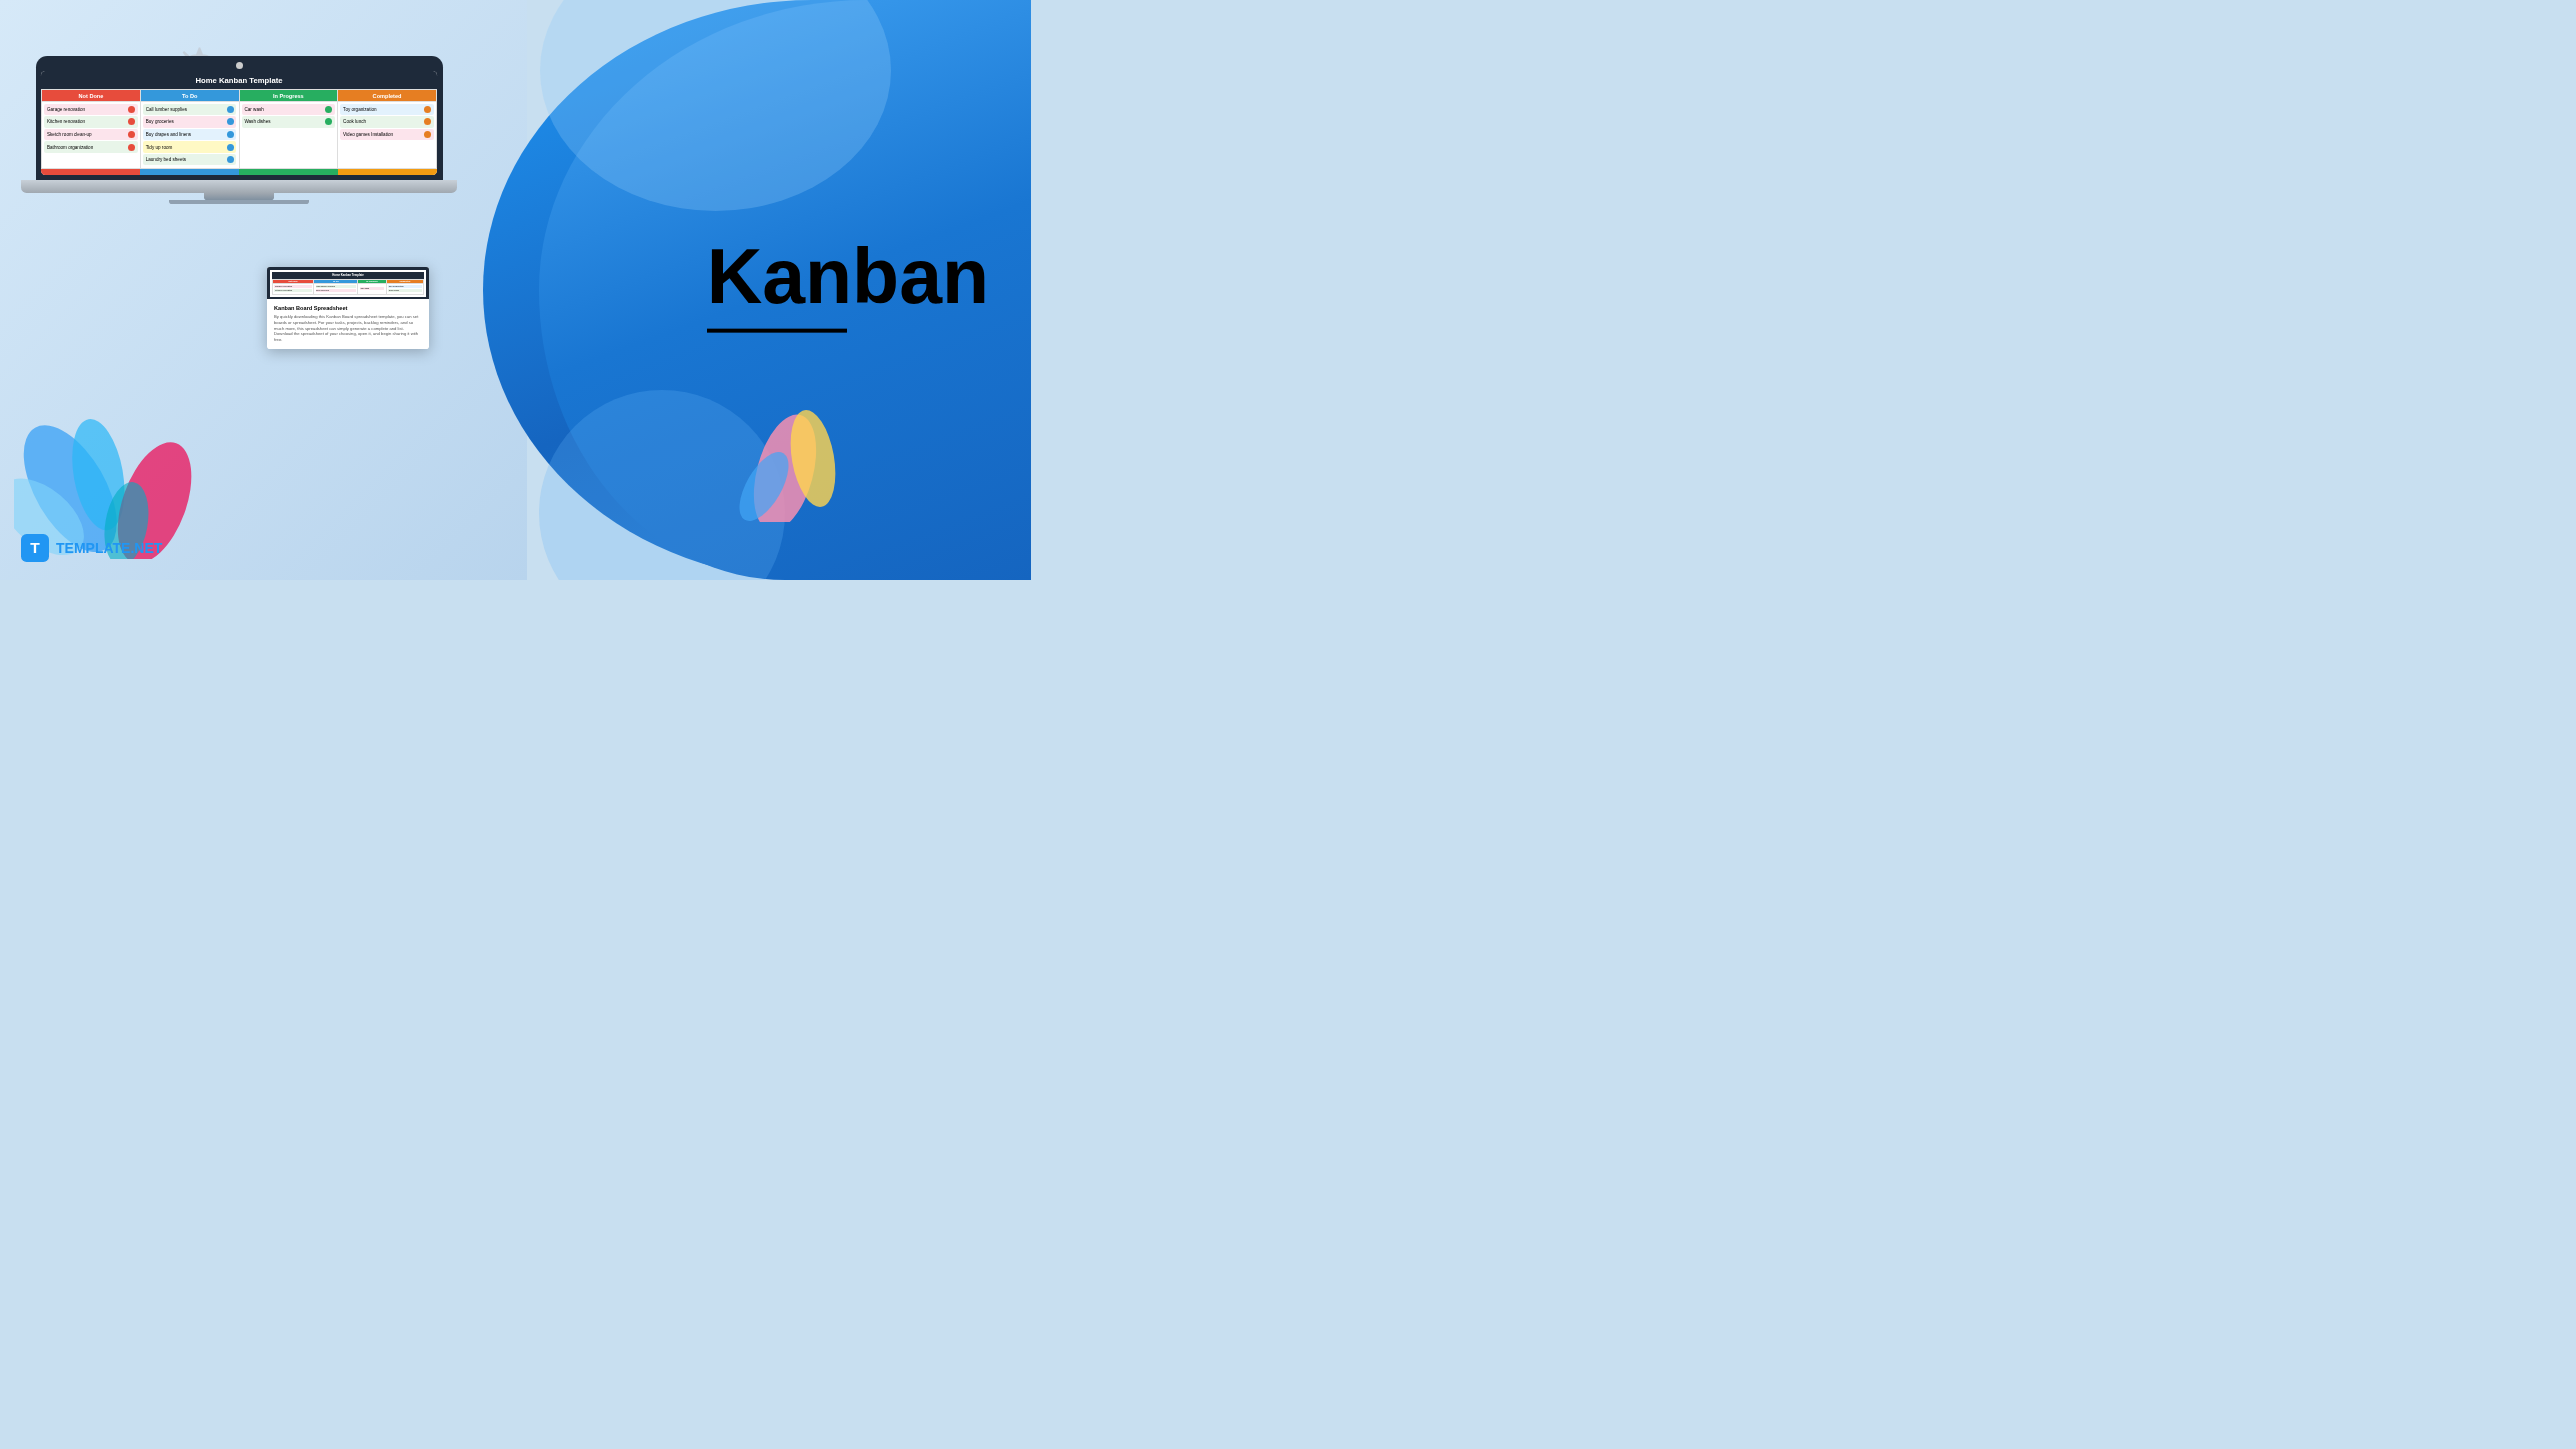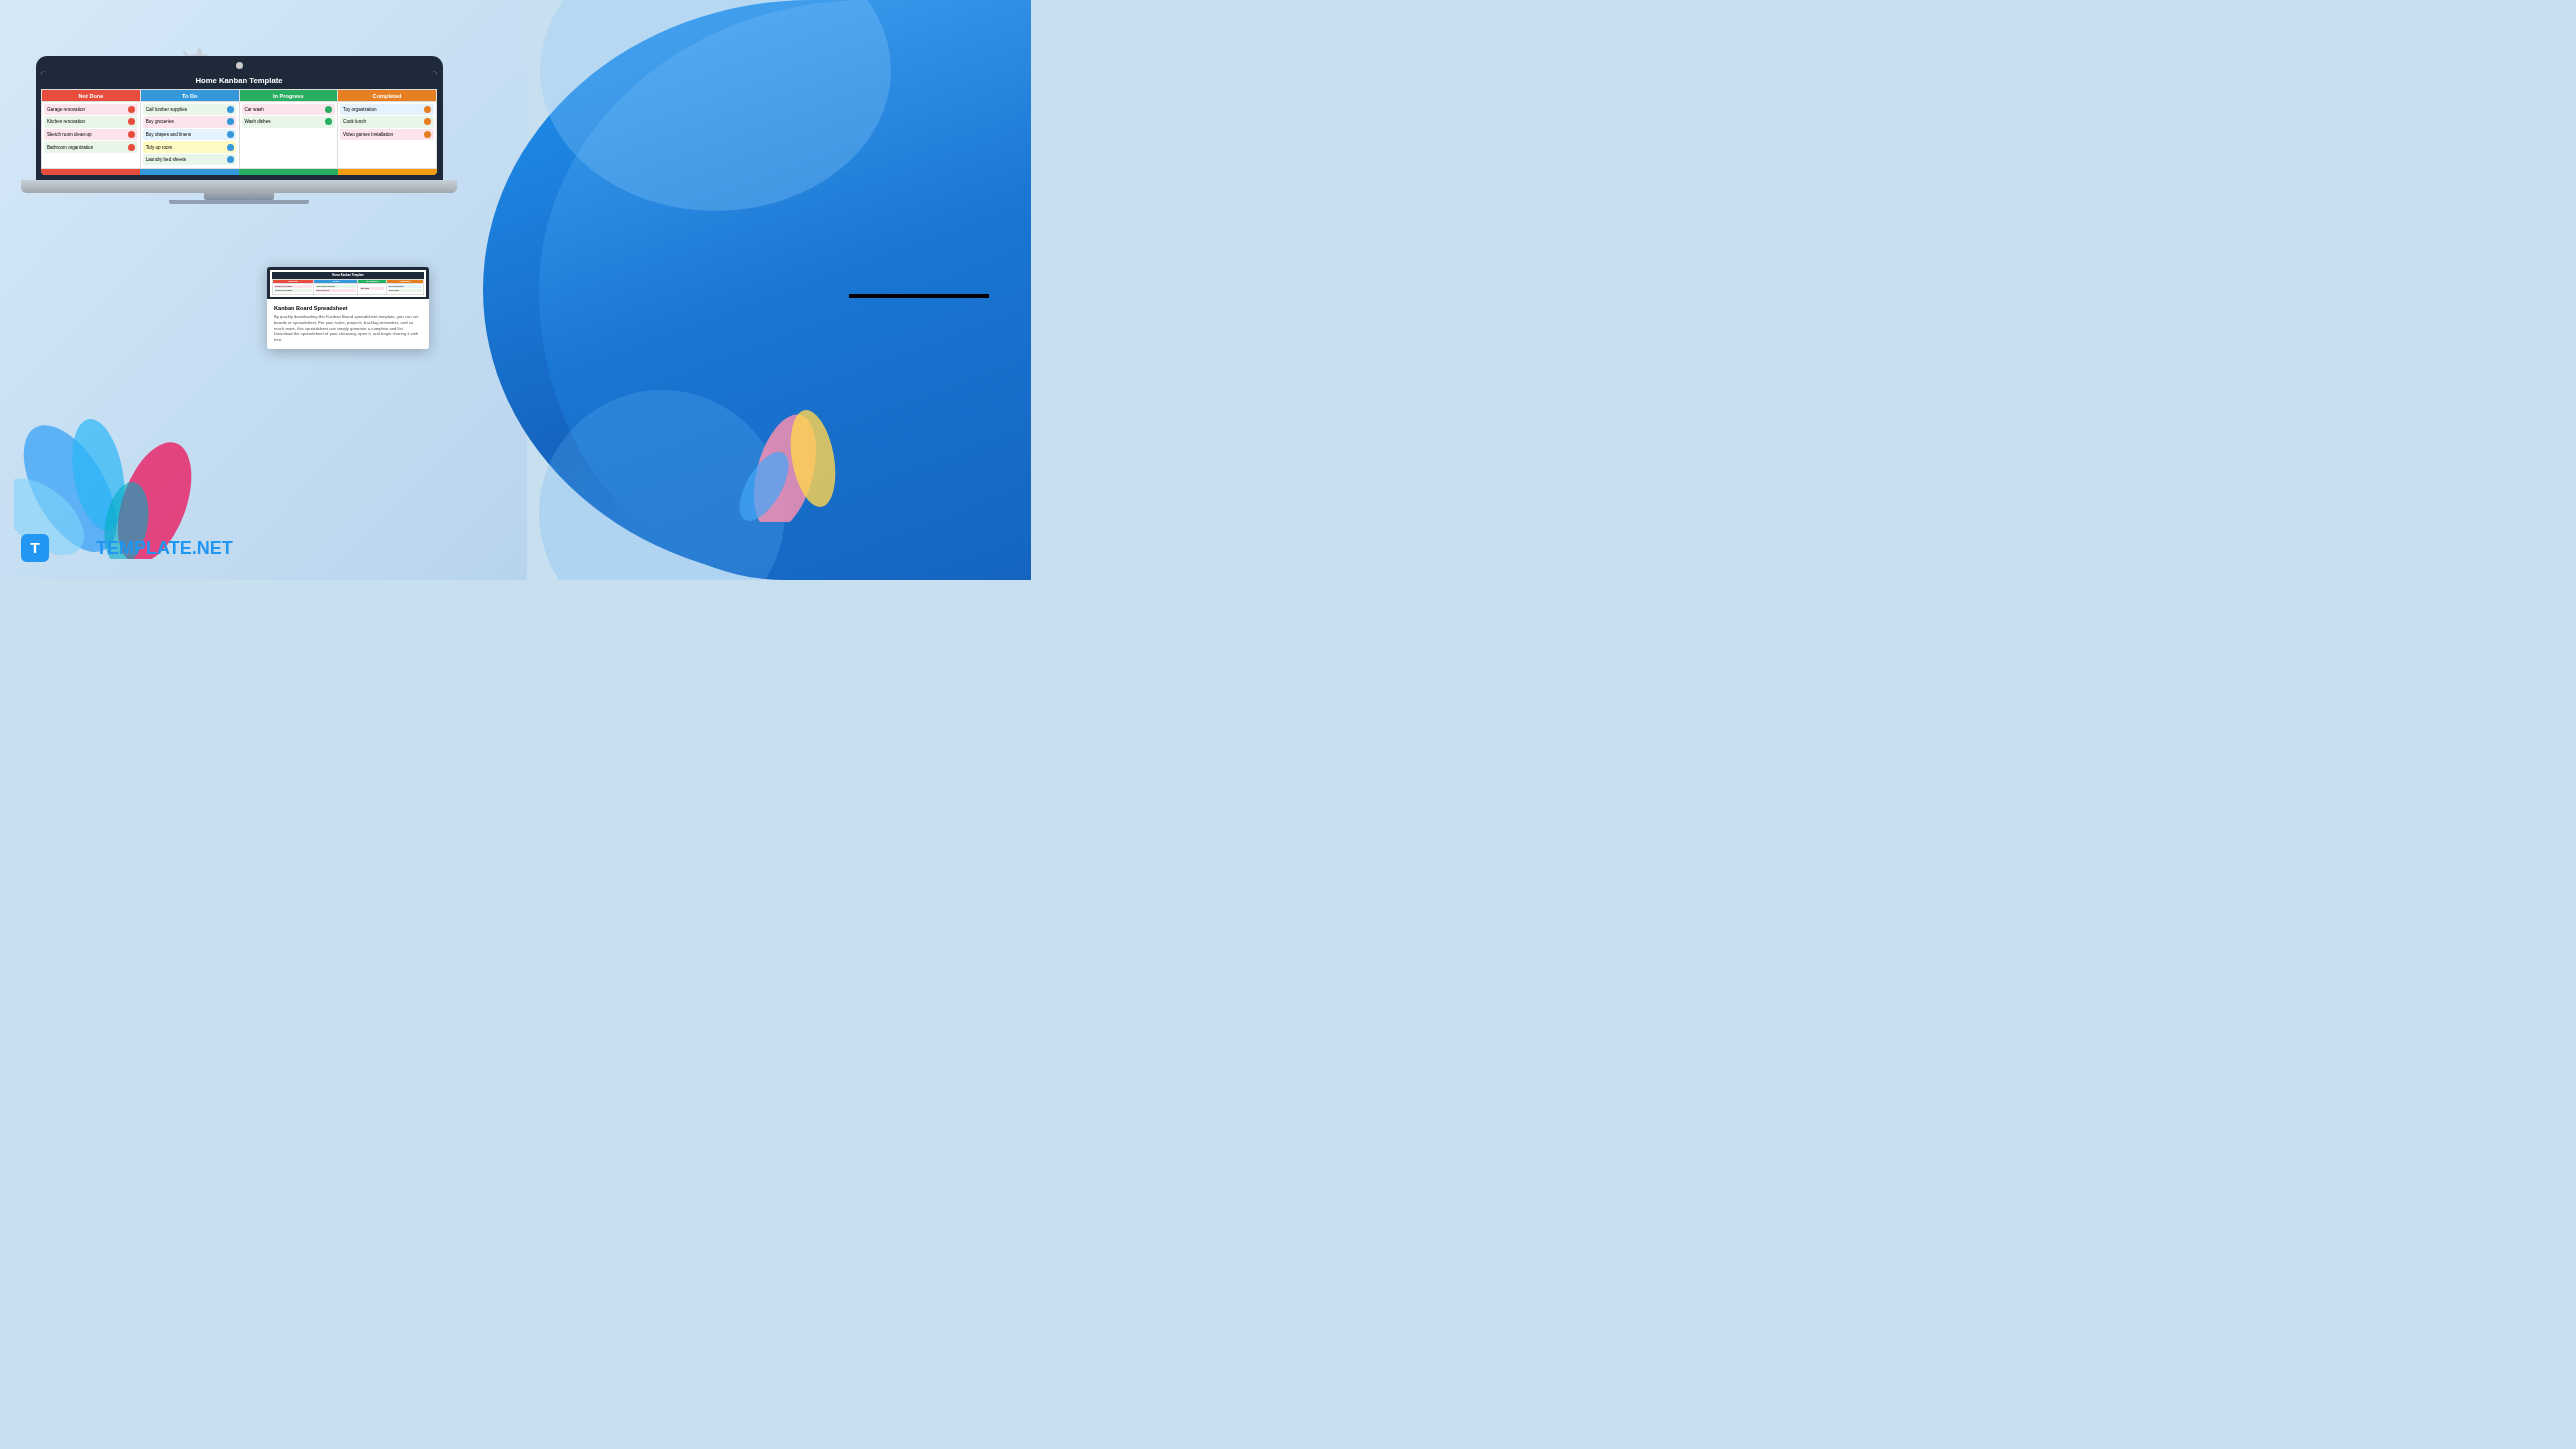--- a/index.html
+++ b/index.html
@@ -264,24 +264,23 @@
       background: #2196f3;
       border-radius: 5.6px;
       display: flex;
       align-items: center;
       justify-content: center;
       color: white;
       font-weight: bold;
       font-size: 15.5px;
     }
     .logo-text {
-      font-size: 18px;
+      font-size: 14px;
       font-weight: bold;
       color: #000;
-      margin-left: 40px;
     }
     .logo-text span {
       color: #2196f3;
     }
   </style>
 </head>
 <body>
 
 <div class="bg-left"></div>
 <div class="bg-right"></div>
@@ -464,20 +463,21 @@
         </table>
     </div>
   </div>
   <div class="doc-text-section">
     <h4>Kanban Board Spreadsheet</h4>
     <p>By quickly downloading this Kanban Board spreadsheet template, you can set boards or spreadsheet. For your tasks, projects, backlog reminders, and so much more, this spreadsheet can simply generate a complete and list. Download the spreadsheet of your choosing, open it, and begin sharing it with free.</p>
   </div>
 </div>
 
 <div class="title-section">
+  <h1 class="main-title">Kanban</h1>
   <div class="title-underline"></div>
 </div>
 
 <div class="logo-section">
   <div class="logo-icon">
     <span>T</span>
   </div>
   <div class="logo-text">
     <span>TEMPLATE</span><span style="color:#2196f3;">.NET</span>
   </div>

